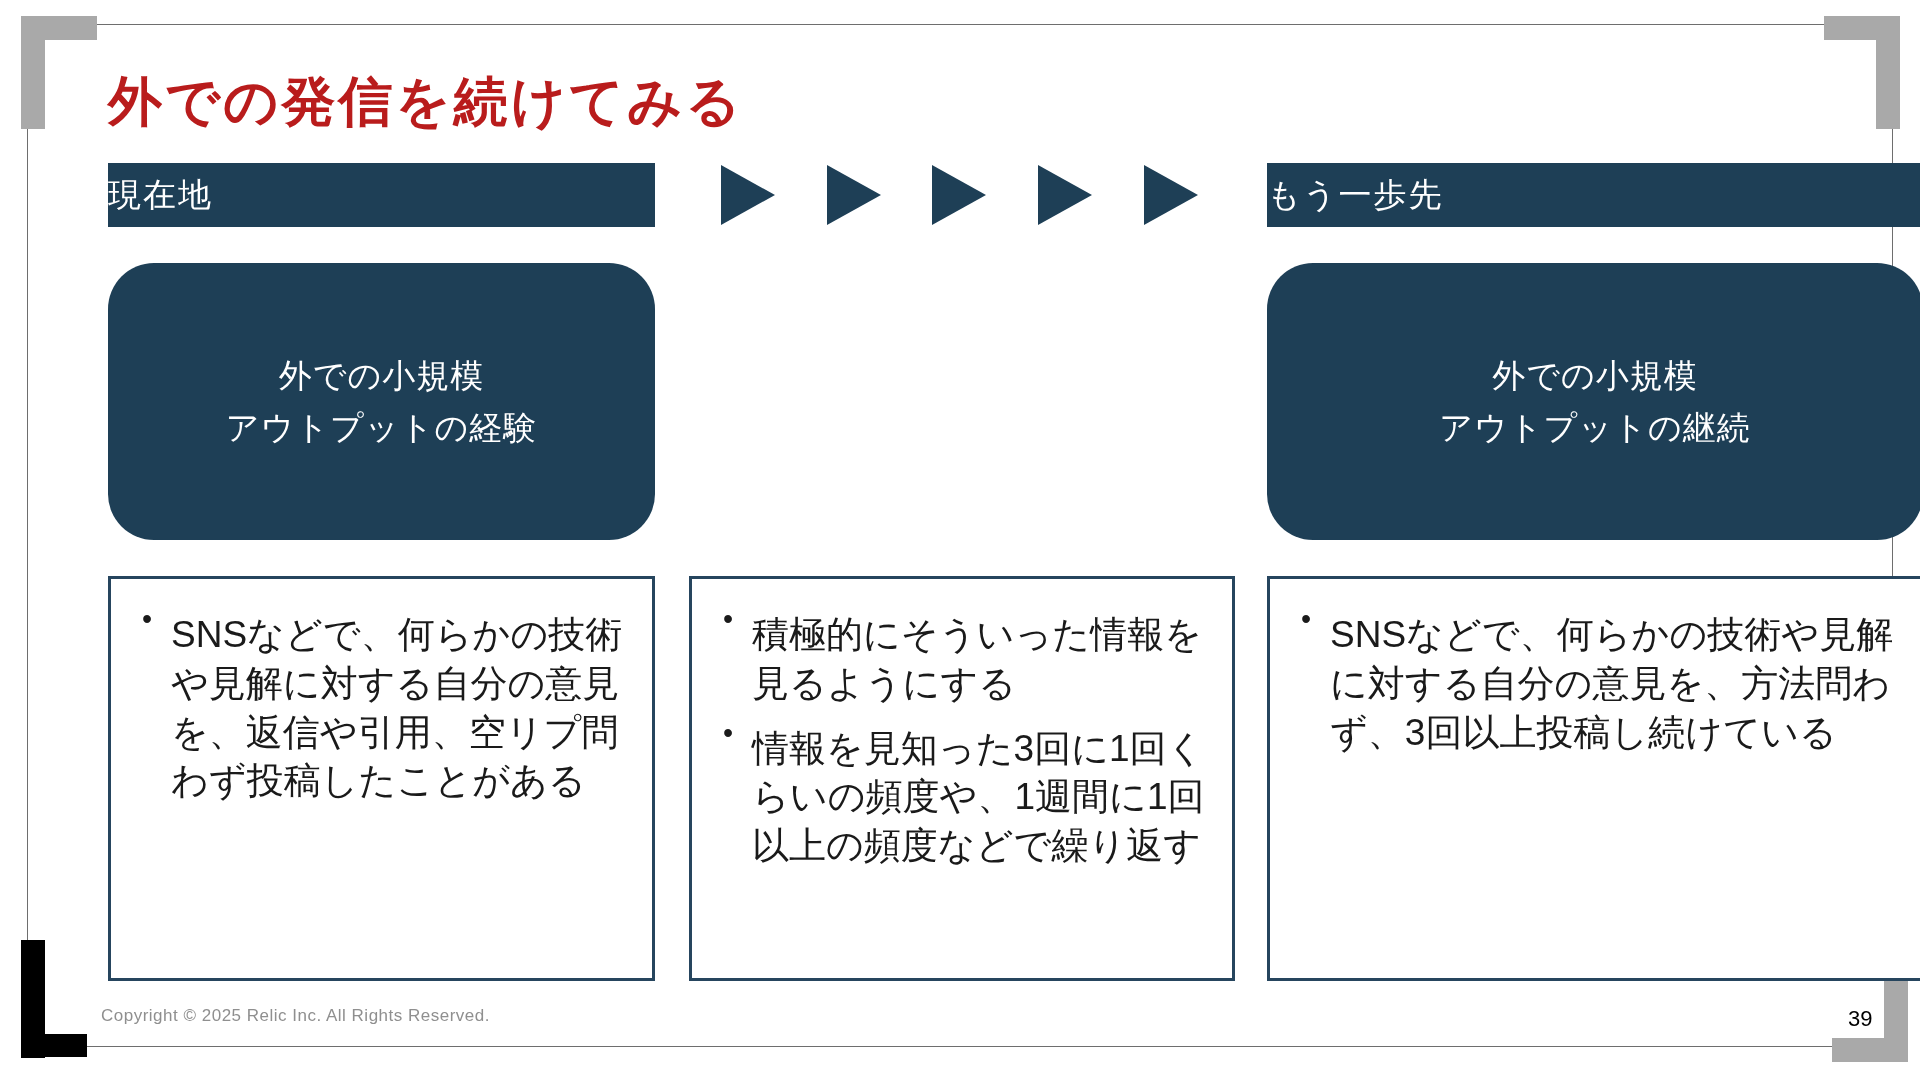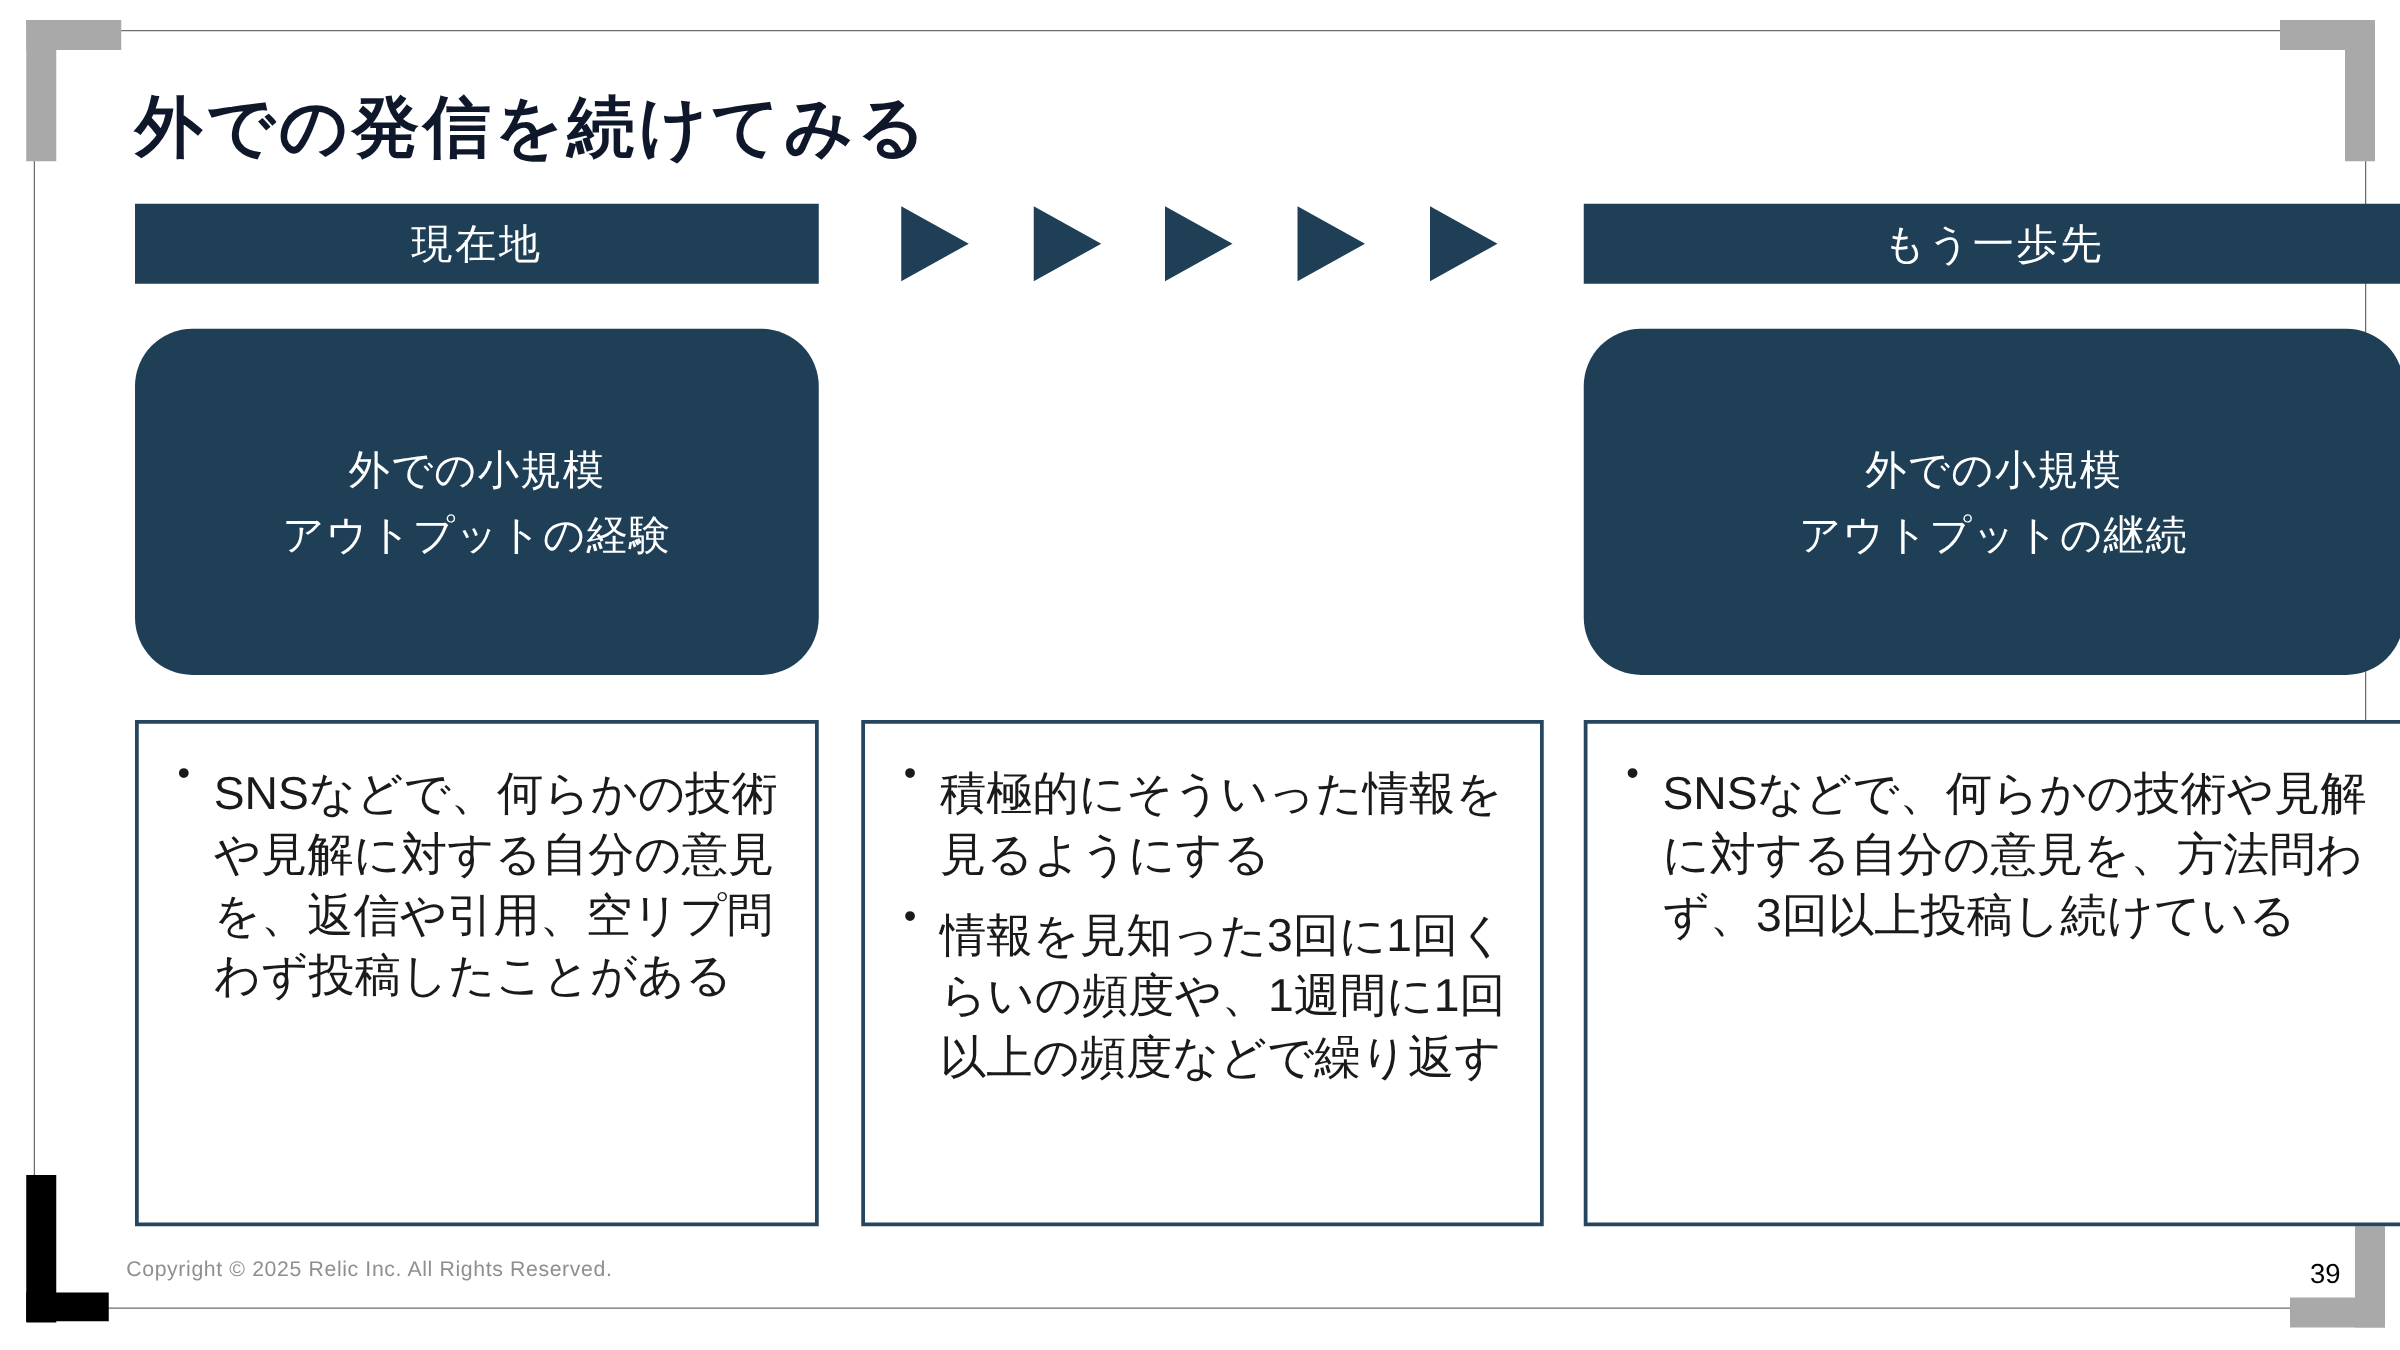--- a/index.html
+++ b/index.html
@@ -34,37 +34,37 @@
   .br-v { left: 1884px; top: 950px;  width: 24px; height: 112px; }
   .bl-h { left: 21px;   top: 1034px; width: 66px; height: 23px; }
   .bl-v { left: 21px;   top: 940px;  width: 24px; height: 118px; }
 
   .title {
     position: absolute;
     left: 108px; top: 66px;
     font-size: 54px;
     font-weight: 700;
     letter-spacing: 3px;
-    color: #0f172a;
+    color: #b91c1c;
   }
 
   
   .col1 { left: 108px;  width: 547px; }
   .col2 { left: 689px;  width: 546px; }
   .col3 { left: 1267px; width: 656px; }
 
   
   .header-bar {
     position: absolute;
     top: 163px; height: 64px;
     background: #1e3f56;
     color: #ffffff;
     display: flex;
     align-items: center;
-    justify-content: center;
+    justify-content: flex-start;
     font-size: 33px;
     letter-spacing: 2px;
   }
 
   
   .arrow-strip {
     position: absolute;
     left: 655px; top: 163px;
     width: 609px; height: 64px;
     display: flex;

